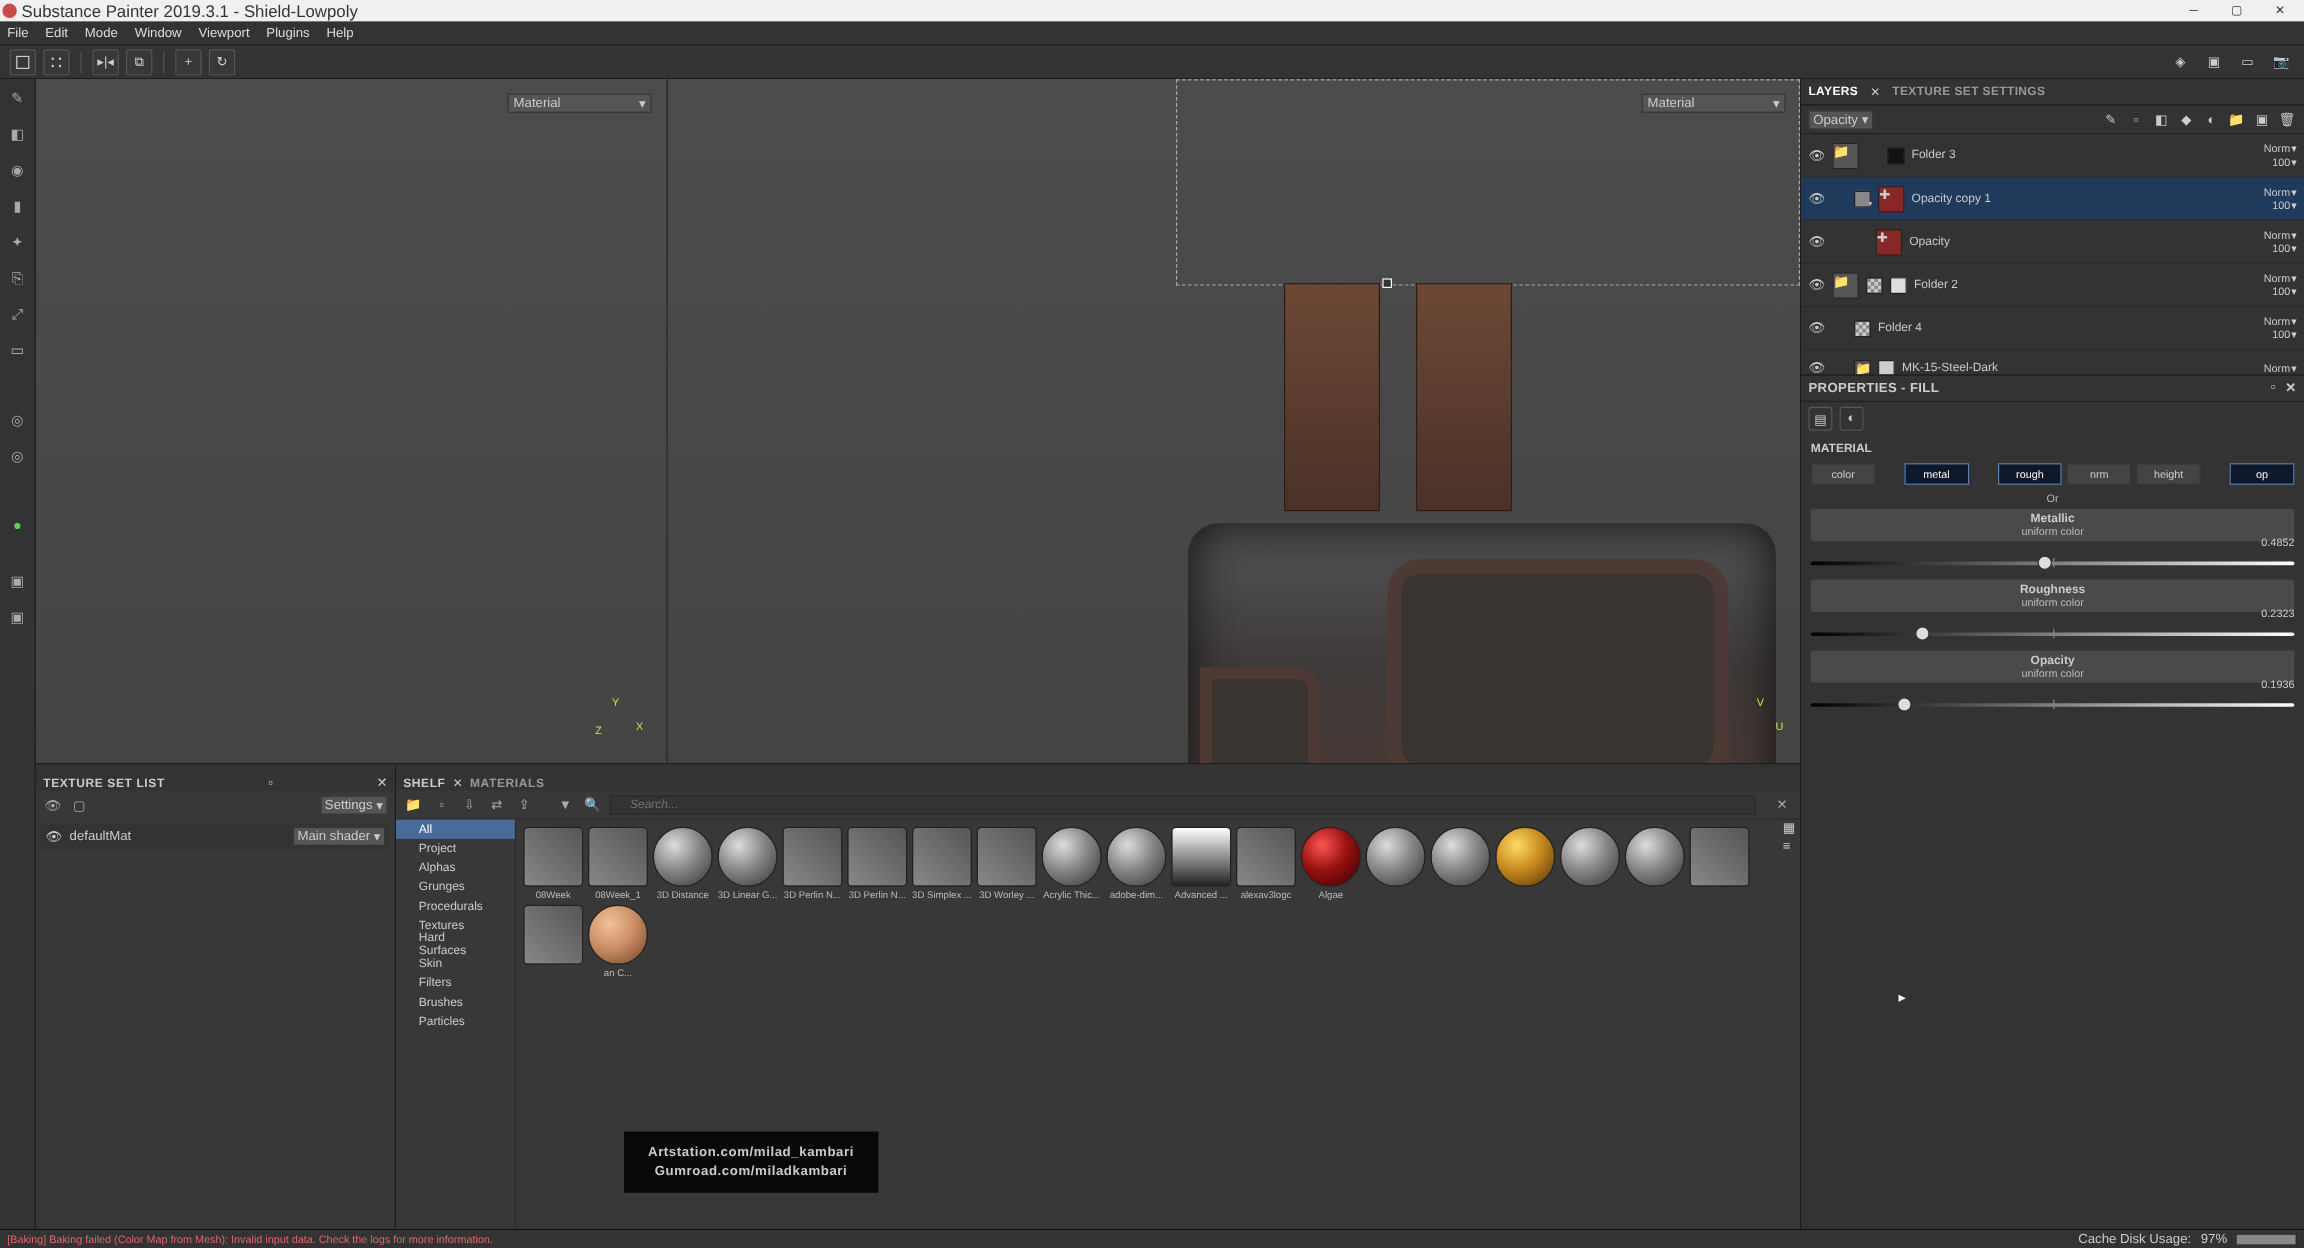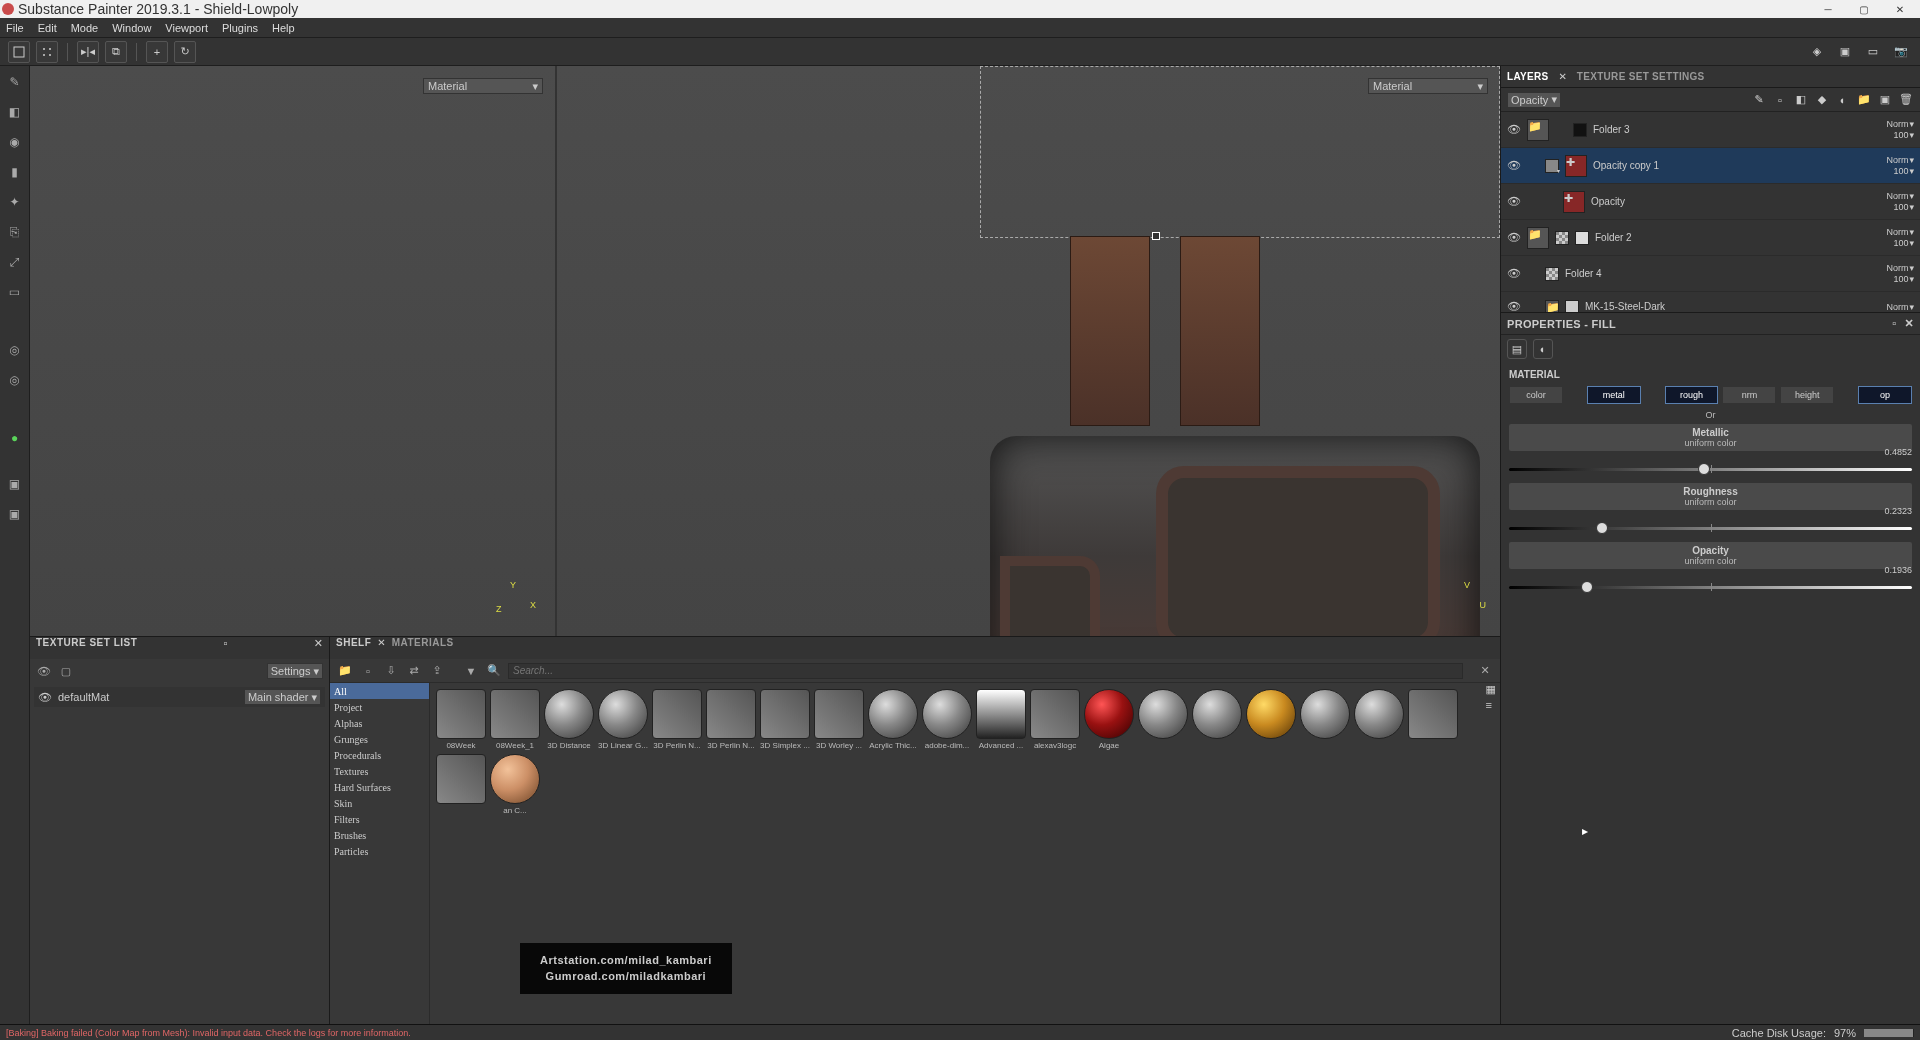--- a/index.html
+++ b/index.html
@@ -47,35 +47,35 @@
 .uvshieldtop:before{content:"";position:absolute;right:40px;top:30px;width:260px;height:160px;border:12px solid #4e3a34;border-radius:28px;background:#3a3430;}
 .uvshieldtop:after{content:"";position:absolute;left:10px;top:120px;width:80px;height:120px;border:10px solid #4e3a34;border-radius:0 20px 0 0;background:#3a3430;}
 
 .axis { position:absolute; font-size:9px; color:#dd4; }
 .vpsel-box { position:absolute; right:0; top:0; width:520px; height:172px; border:1px dashed #aaa; pointer-events:none;}
 .selhandle{position:absolute; right:336px; top:0; width:8px;height:8px;border:1px solid #fff;background:#333;transform:translate(-50%,-50%);}
 
 
 .bottom-row { flex:1; display:flex; border-top:1px solid #1a1a1a; background:#383838; }
 .texset-panel { width:300px; border-right:1px solid #1a1a1a; display:flex; flex-direction:column;}
-.panel-header { height:22px; display:flex; align-items:flex-start; padding:0 6px; background:#333333; gap:6px;}
+.panel-header { height:22px; display:flex; align-items:flex-end; padding:0 6px; background:#333333; gap:6px;}
 .panel-header .tab { font-size:10px; font-weight:bold; color:#ccc; letter-spacing:0.5px;}
 .panel-header .close { margin-left:auto; font-size:11px;}
 .texset-row2{ height:24px; display:flex; align-items:center; padding:0 6px; gap:6px;}
 .small-icn{ width:16px;height:16px;display:flex;align-items:center;justify-content:center;color:#aaa;}
 .texset-list{flex:1; padding:4px;}
 .texset-item{height:20px;display:flex;align-items:center;padding:0 4px;gap:6px;background:#333;}
 .dropdown-mini{background:#555;border:1px solid #333;height:16px;font-size:10px;padding:0 3px;display:flex;align-items:center;gap:3px;}
 
 .shelf-panel{flex:1; display:flex; flex-direction:column; position:relative;}
 .shelf-toolbar{height:24px;display:flex;align-items:center;gap:5px;padding:0 6px;border-bottom:1px solid #2b2b2b;}
 .shelf-toolbar .s-btn{width:18px;height:18px;display:flex;align-items:center;justify-content:center;color:#aaa;border:1px solid transparent;}
 .shelf-body{flex:1;display:flex;}
 .shelf-cats{width:100px;background:#383838;border-right:1px solid #2b2b2b;}
-.shelf-cats .cat{height:16px;padding:0 4px;display:flex;align-items:center;font-size:10px;color:#ccc;font-family:Liberation Serif, serif;}
+.shelf-cats .cat{height:16px;padding:0 19px;display:flex;align-items:center;font-size:10px;color:#ccc;}
 .shelf-cats .cat.sel{background:#4a6a9a;color:#fff;}
 .shelf-grid{flex:1;padding:6px;display:flex;flex-wrap:wrap;gap:4px;align-content:flex-start;overflow:hidden;position:relative;}
 .shelf-item{width:50px;display:flex;flex-direction:column;align-items:center;}
 .shelf-thumb{width:50px;height:50px;background:radial-gradient(circle at 35% 30%,#ddd,#888 45%,#333);border-radius:50%;border:1px solid #222;}
 .shelf-thumb.square{border-radius:4px;background:linear-gradient(45deg,#888,#555);}
 .shelf-label{font-size:8px;color:#bbb;margin-top:2px;white-space:nowrap;overflow:hidden;width:50px;text-align:center;}
 
 .overlay { position:absolute; left:90px; bottom:30px; background:rgba(0,0,0,0.85); padding:10px 20px; font-size:24px; font-weight:bold; color:#fff; line-height:1.4; text-align:center; letter-spacing:0.5px;}
 
 
@@ -273,21 +273,21 @@
         </div>
         <div class="shelf-toolbar">
           <div class="s-btn">📁</div>
           <div class="s-btn">▫</div>
           <div class="s-btn">⇩</div>
           <div class="s-btn">⇄</div>
           <div class="s-btn">⇪</div>
           <div style="width:6px"></div>
           <div class="s-btn">▼</div>
           <div class="s-btn">🔍</div>
-          <input type="text" style="flex: 1 1 0%; background: rgb(51, 51, 51); border: 1px solid rgb(42, 42, 42); height: 16px; font-size: 10px; color: rgb(204, 204, 204); padding: 0px 4px; font-style: italic;" placeholder="Search...">
+          <input type="text" style="flex: 1 1 0%; background: rgb(51, 51, 51); border: 1px solid rgb(42, 42, 42); height: 16px; font-size: 10px; color: rgb(204, 204, 204); padding: 0px 16px; font-style: italic;" placeholder="Search...">
           <div class="s-btn" style="margin-left:8px">✕</div>
         </div>
         <div class="shelf-body">
           <div class="shelf-cats">
             <div class="cat sel">All</div>
             <div class="cat">Project</div>
             <div class="cat">Alphas</div>
             <div class="cat">Grunges</div>
             <div class="cat">Procedurals</div>
             <div class="cat">Textures</div>

